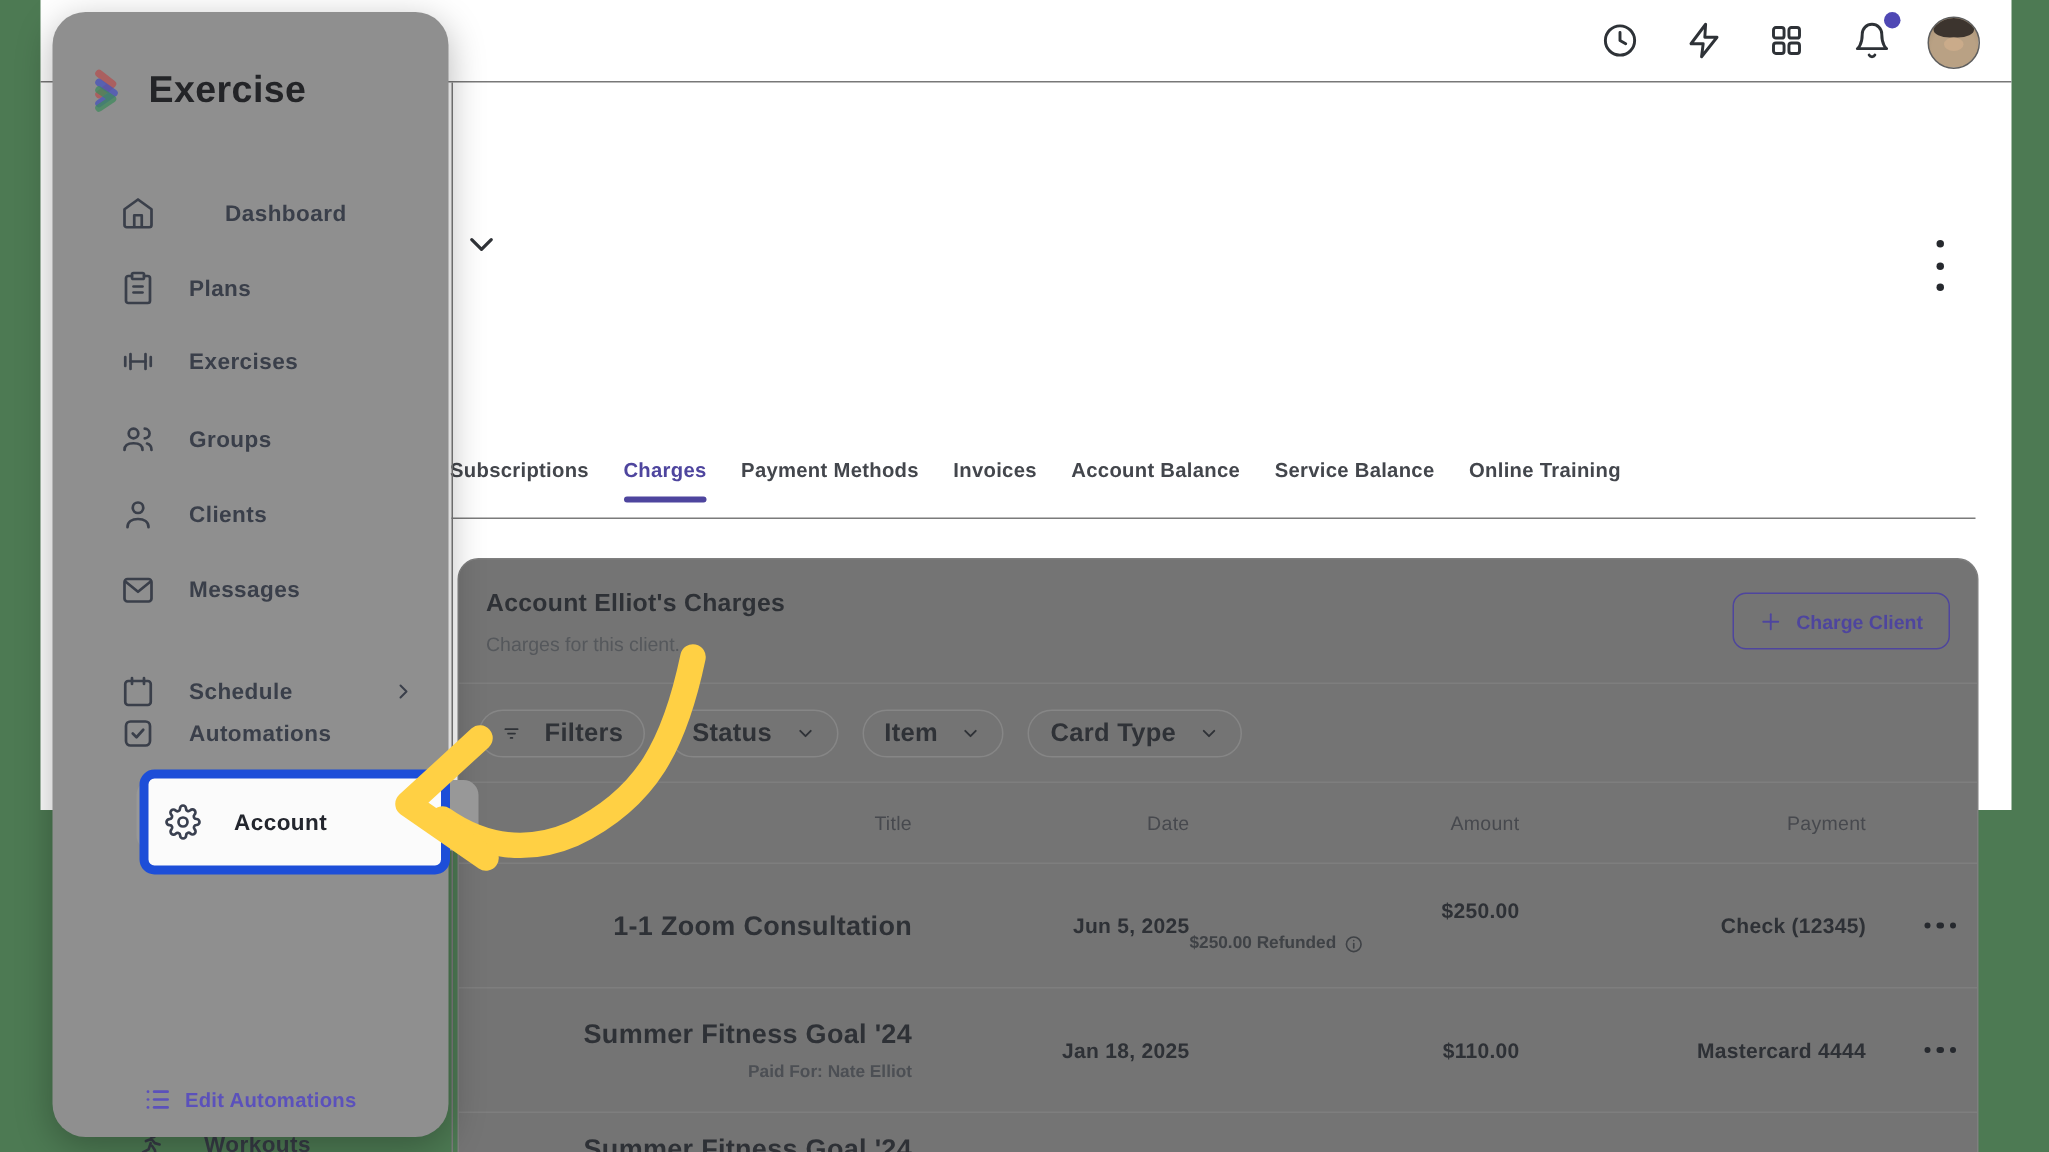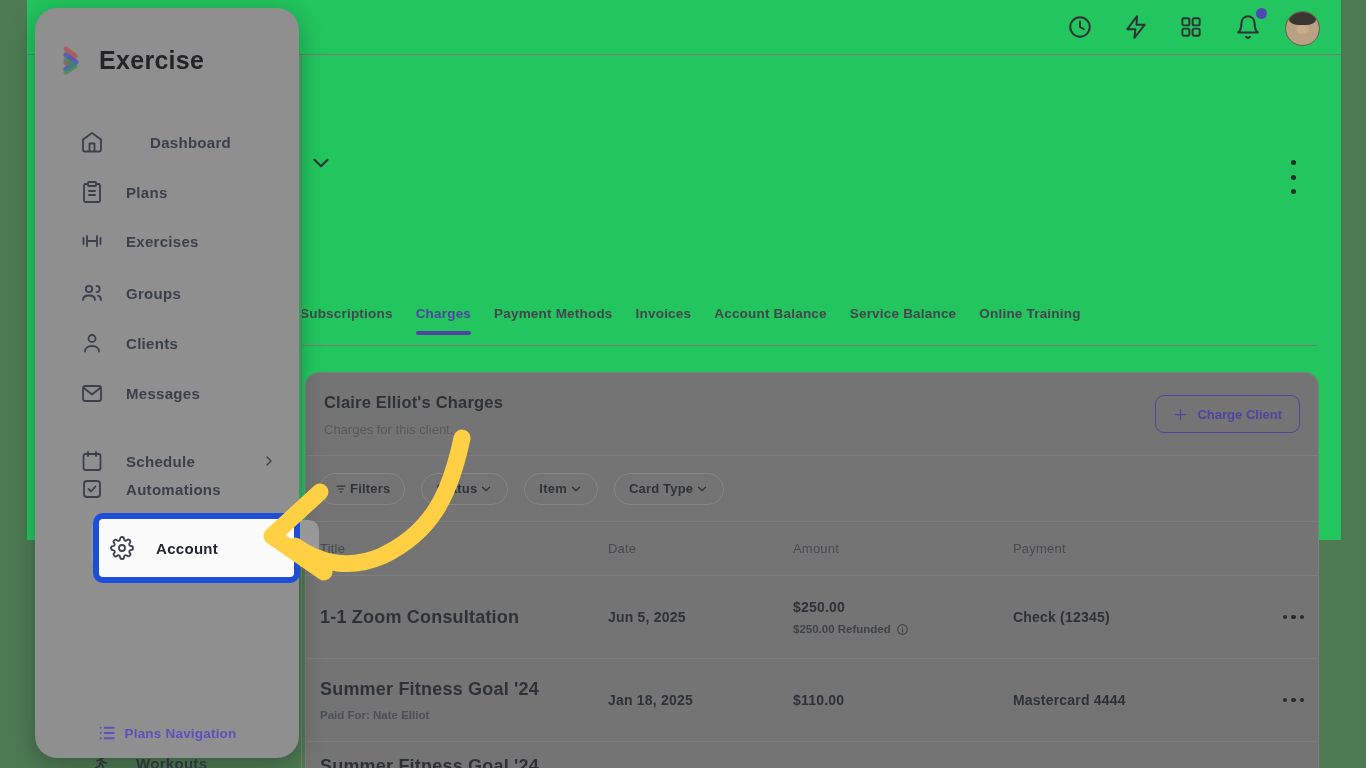--- a/index.html
+++ b/index.html
@@ -4,21 +4,21 @@
 <style>
   html,body{margin:0;padding:0;}
   body{
     width:1366px;height:768px;overflow:hidden;position:relative;
     background:#4d7a53;
     font-family:"Liberation Sans", sans-serif;
     -webkit-font-smoothing:antialiased;
   }
   .abs{position:absolute;}
   
-  #app{left:27px;top:0;width:1314px;height:540px;background:#22c55e;}
+  #app{left:27px;top:0;width:1314px;height:540px;background:#ffffff;}
   #topbar-divider{left:0;top:54px;width:1314px;height:1px;background:#787878;}
   #real-sidebar-divider{left:274px;top:55px;width:1px;height:713px;background:#7b7b7b;}
   .tb-icon{width:26px;height:26px;top:14px;color:#2e3237;}
   .tb-icon svg{width:26px;height:26px;display:block;}
   #notif-dot{left:1229px;top:8px;width:11px;height:11px;border-radius:50%;background:#4f48b4;}
   #avatar{left:1258px;top:11px;width:33px;height:33px;border-radius:50%;
     background:radial-gradient(circle at 50% 62%, #b9a184 0 55%, #a08a6e 100%);overflow:hidden;border:1px solid #5e5e5e;}
   #avatar .hair{position:absolute;left:3px;top:0px;width:27px;height:13px;border-radius:50% 50% 40% 40%;background:#3c342e;}
   #avatar .face{position:absolute;left:10px;top:13px;width:13px;height:9px;border-radius:50%;background:#caab8a;}
 
@@ -38,25 +38,25 @@
   #card{left:278px;top:372px;width:1012px;height:420px;background:#747474;border:1px solid #7f7f7f;border-radius:14px;}
   .card-sec{position:relative;border-top:1px solid #7e7e7e;}
   #card-header{border-top:none;height:82px;padding:0 18px;}
   #card-title{position:absolute;left:18px;top:20px;font-size:16.5px;font-weight:700;color:#2e3136;letter-spacing:.2px;}
   #card-subtitle{position:absolute;left:18px;top:49px;font-size:13px;color:#55585c;}
   #charge-btn{position:absolute;right:18px;top:22px;height:38px;border:1.5px solid #4e459e;border-radius:9px;
     display:flex;align-items:center;gap:9px;padding:0 17px;color:#4e459e;font-size:13px;font-weight:700;background:transparent;}
   #charge-btn svg{width:15px;height:15px;}
 
   #filters-row{height:65px;display:flex;align-items:center;gap:16px;padding:0 13px;}
-  .pill{height:30px;border:1px solid #868686;border-radius:16px;display:flex;align-items:center;gap:2px;
-    padding:0 14px;font-size:13px;font-weight:700;color:#2f3237;letter-spacing:.2px;background:transparent;}
+  .pill{height:30px;border:1px solid #868686;border-radius:16px;display:flex;align-items:center;gap:15px;
+    padding:0 14px;font-size:17px;font-weight:700;color:#2f3237;letter-spacing:.2px;background:transparent;}
   .pill svg{width:14px;height:14px;color:#2f3237;}
 
-  .grid-row{display:grid;grid-template-columns:288px 185px 220px 231px 60px;padding:0 14px;align-items:center;}
+  .grid-row{display:grid;grid-template-columns:288px 185px 220px 231px 60px;padding:0 14px;align-items:center;text-align:right;}
   #thead{height:53px;font-size:13px;color:#47494e;letter-spacing:.2px;}
   .trow{border-top:1px solid #7e7e7e;}
   #row1{height:82px;}
   #row2{height:82px;}
   #row3{height:80px;align-items:start;}
   .cell-title{font-size:18px;font-weight:700;color:#2e3136;letter-spacing:.2px;}
   .cell-sub{font-size:11.5px;color:#4c4f54;margin-top:9px;font-weight:600;}
   .cell-plain{font-size:14px;font-weight:600;color:#2e3136;letter-spacing:.2px;}
   .amount-note{display:flex;align-items:center;gap:5px;font-size:11.5px;color:#3f4246;font-weight:600;margin-top:8px;}
   .amount-note svg{width:13px;height:13px;color:#3f4246;}
@@ -152,21 +152,21 @@
     <span class="tab">Payment Methods</span>
     <span class="tab">Invoices</span>
     <span class="tab">Account Balance</span>
     <span class="tab">Service Balance</span>
     <span class="tab">Online Training</span>
   </div>
   <div id="tabs-divider" class="abs"></div>
 
   <div id="card" class="abs">
     <div id="card-header" class="card-sec">
-      <div id="card-title">Claire Elliot's Charges</div>
+      <div id="card-title">Account Elliot's Charges</div>
       <div id="card-subtitle">Charges for this client.</div>
       <button id="charge-btn">
         <svg viewBox="0 0 24 24" fill="none" stroke="currentColor" stroke-width="2">
             <line x1="12" y1="4" x2="12" y2="20"></line>
             <line x1="4" y1="12" x2="20" y2="12"></line>
           </svg>
         <span>Charge Client</span>
       </button>
     </div>
 
@@ -378,20 +378,20 @@
 
   <div id="edit-nav" class="abs">
     <svg viewBox="0 0 24 24" fill="none" stroke="currentColor" stroke-width="2.4">
         <line x1="9" y1="5" x2="21" y2="5"></line>
         <line x1="9" y1="12" x2="21" y2="12"></line>
         <line x1="9" y1="19" x2="21" y2="19"></line>
         <line x1="3.5" y1="5" x2="3.6" y2="5"></line>
         <line x1="3.5" y1="12" x2="3.6" y2="12"></line>
         <line x1="3.5" y1="19" x2="3.6" y2="19"></line>
       </svg>
-    <span class="lbl">Plans Navigation</span>
+    <span class="lbl">Edit Automations</span>
   </div>
 </div>
 
 <svg id="arrow" class="abs" viewBox="0 0 1366 768">
   <path d="M462 438 C450 495 432 532 382 556 C352 569 322 565 295 546" fill="none" stroke="#ffd044" stroke-width="17"></path>
   <polyline points="320,492 272,536 324,572" fill="none" stroke="#ffd044" stroke-width="17"></polyline>
 </svg>
 
 </body></html>

